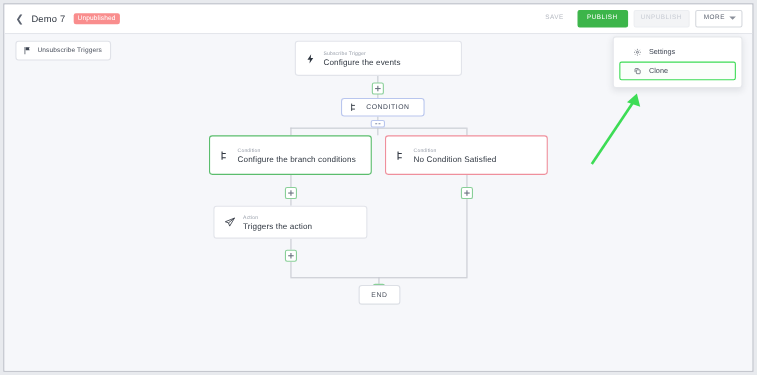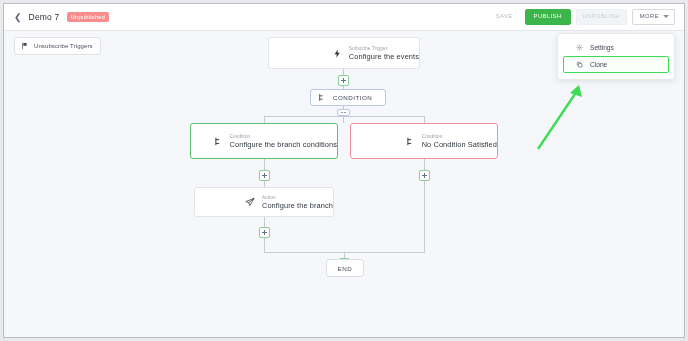--- a/index.html
+++ b/index.html
@@ -87,21 +87,20 @@
   .unsub-label { font-size: 6px; color: #4a505c; letter-spacing: .1px; }
 
   
   .node {
     position: absolute;
     background: #ffffff;
     border: 1px solid #e2e4ea;
     border-radius: 3px;
     display: flex; align-items: center;
     padding-left: 9px;
-    justify-content: flex-end;
   }
   .node .ico { flex: 0 0 auto; margin-right: 7px; display:flex; }
   .node .txt { display: flex; flex-direction: column; gap: 1px; }
   .node .kicker { font-size: 4.6px; color: #9aa0ab; letter-spacing: .15px; }
   .node .title { font-size: 7.4px; color: #2f3640; letter-spacing: .1px; }
 
   #node-trigger { left: 264px; top: 6px; width: 152px; height: 32px; }
 
   #node-condition {
     left: 306px; top: 58px; width: 76px; height: 17px;
@@ -300,21 +299,21 @@
     <div class="plus" style="left:415px; top:139px;"></div>
 
     <div class="node" id="node-action">
       <span class="ico">
         <svg width="10" height="10" viewBox="0 0 24 24" fill="none" stroke="#2f3640" stroke-width="1.8">
           <path d="M22 3 2 11l7 2.5L22 3zM9 13.5l2.5 7L22 3"></path>
         </svg>
       </span>
       <span class="txt">
         <span class="kicker">Action</span>
-        <span class="title">Configure the branch</span>
+        <span class="title">Triggers the action</span>
       </span>
     </div>
 
     <div class="plus" style="left:255px; top:196px;"></div>
     <div class="plus" style="left:335px; top:227px;"></div>
 
     <div class="node" id="node-end">
       <span class="title">END</span>
     </div>
 

